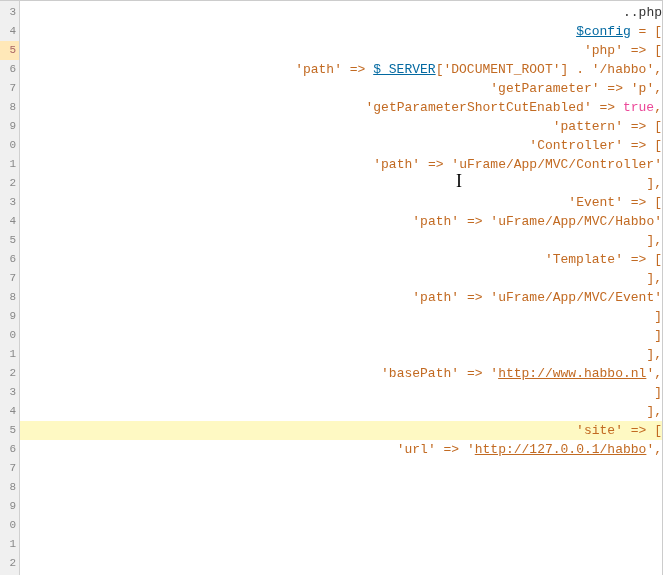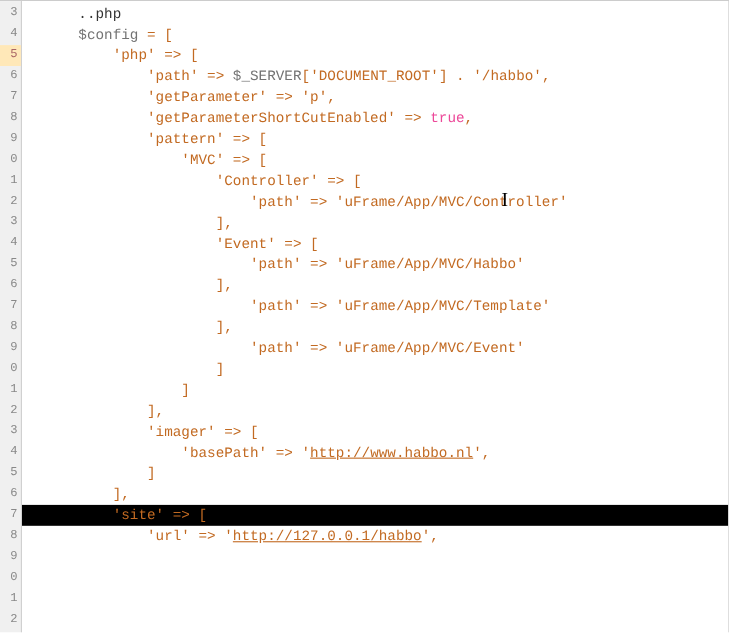--- a/index.html
+++ b/index.html
@@ -2,23 +2,23 @@
 <html><head>
 <meta charset="utf-8">
 <style>
   * { margin:0; padding:0; box-sizing:border-box; }
   body { font-family:"Consolas","Courier New",monospace; font-size:13px; background:#fff; width:663px; height:575px; overflow:hidden; }
   .editor { display:flex; height:575px; border-top:1px solid #ccc; border-right:1px solid #ccc; }
   .gutter { background:#f0f0f0; border-right:1px solid #d0d0d0; width:20px; flex-shrink:0; text-align:right; color:#888; font-size:11px; padding-top:2px; }
   .gutter .ln { height:19px; line-height:19px; padding-right:3px; }
   .gutter .ln.warn { background:#ffe8b8; color:#a66; }
   .code { flex:1; background:#fff; padding-top:2px; overflow:hidden; position:relative; }
-  .line { height:19px; line-height:19px; white-space:pre; padding-left:20px; }
-  .line.hl { background:#000000; }
-  .c-var { color:#737373; }
+  .line { height:19px; line-height:19px; white-space:pre; padding-left:4px;text-align:right; }
+  .line.hl { background:#fef9c3; }
+  .c-var { color:#0369a1;text-decoration:underline; }
   .c-op  { color:#c26a22; }
   .c-pun { color:#c26a22; }
   .c-str { color:#c26a22; }
   .c-kw  { color:#ec4899; }
   .c-id  { color:#333; }
   .c-url { color:#c26a22; text-decoration:underline; }
   .text-cursor { position:absolute; font-family:serif; font-size:18px; color:#000; left:436px; top:170px; pointer-events:none; }
 </style>
 </head>
 <body>
@@ -66,49 +66,47 @@
     <div class="line"><span>        </span><span class="c-str">'</span><span class="c-str">php</span><span class="c-str">'</span><span> </span><span class="c-op">=&gt;</span><span> </span><span class="c-pun">[</span></div>
 
     <div class="line"><span>            </span><span class="c-str">'</span><span class="c-str">path</span><span class="c-str">'</span><span> </span><span class="c-op">=&gt;</span><span> </span><span class="c-var">$_SERVER</span><span class="c-pun">[</span><span class="c-str">'</span><span class="c-str">DOCUMENT_ROOT</span><span class="c-str">'</span><span class="c-pun">]</span><span> </span><span class="c-op">.</span><span> </span><span class="c-str">'</span><span class="c-str">/habbo</span><span class="c-str">'</span><span class="c-pun">,</span></div>
 
     <div class="line"><span>            </span><span class="c-str">'</span><span class="c-str">getParameter</span><span class="c-str">'</span><span> </span><span class="c-op">=&gt;</span><span> </span><span class="c-str">'</span><span class="c-str">p</span><span class="c-str">'</span><span class="c-pun">,</span></div>
 
     <div class="line"><span>            </span><span class="c-str">'</span><span class="c-str">getParameterShortCutEnabled</span><span class="c-str">'</span><span> </span><span class="c-op">=&gt;</span><span> </span><span class="c-kw">true</span><span class="c-pun">,</span></div>
 
     <div class="line"><span>            </span><span class="c-str">'</span><span class="c-str">pattern</span><span class="c-str">'</span><span> </span><span class="c-op">=&gt;</span><span> </span><span class="c-pun">[</span></div>
 
-    <div class="line"><span>                </span><span class="c-str">'</span><span class="c-str">MVC</span><span class="c-str">'</span><span> </span><span class="c-op">=&gt;</span><span> </span><span class="c-pun">[</span></div>
 
     <div class="line"><span>                    </span><span class="c-str">'</span><span class="c-str">Controller</span><span class="c-str">'</span><span> </span><span class="c-op">=&gt;</span><span> </span><span class="c-pun">[</span></div>
 
     <div class="line"><span>                        </span><span class="c-str">'</span><span class="c-str">path</span><span class="c-str">'</span><span> </span><span class="c-op">=&gt;</span><span> </span><span class="c-str">'</span><span class="c-str">uFrame/App/MVC/Controller</span><span class="c-str">'</span></div>
 
     <div class="line"><span>                    </span><span class="c-pun">],</span></div>
 
     <div class="line"><span>                    </span><span class="c-str">'</span><span class="c-str">Event</span><span class="c-str">'</span><span> </span><span class="c-op">=&gt;</span><span> </span><span class="c-pun">[</span></div>
 
     <div class="line"><span>                        </span><span class="c-str">'</span><span class="c-str">path</span><span class="c-str">'</span><span> </span><span class="c-op">=&gt;</span><span> </span><span class="c-str">'</span><span class="c-str">uFrame/App/MVC/Habbo</span><span class="c-str">'</span></div>
 
     <div class="line"><span>                    </span><span class="c-pun">],</span></div>
 
+    <div class="line"><span>                    </span><span class="c-str">'</span><span class="c-str">Template</span><span class="c-str">'</span><span> </span><span class="c-op">=&gt;</span><span> </span><span class="c-pun">[</span></div>
 
-    <div class="line"><span>                        </span><span class="c-str">'</span><span class="c-str">path</span><span class="c-str">'</span><span> </span><span class="c-op">=&gt;</span><span> </span><span class="c-str">'</span><span class="c-str">uFrame/App/MVC/Template</span><span class="c-str">'</span></div>
 
     <div class="line"><span>                    </span><span class="c-pun">],</span></div>
 
 
     <div class="line"><span>                        </span><span class="c-str">'</span><span class="c-str">path</span><span class="c-str">'</span><span> </span><span class="c-op">=&gt;</span><span> </span><span class="c-str">'</span><span class="c-str">uFrame/App/MVC/Event</span><span class="c-str">'</span></div>
 
     <div class="line"><span>                    </span><span class="c-pun">]</span></div>
 
     <div class="line"><span>                </span><span class="c-pun">]</span></div>
 
     <div class="line"><span>            </span><span class="c-pun">],</span></div>
 
-    <div class="line"><span>            </span><span class="c-str">'</span><span class="c-str">imager</span><span class="c-str">'</span><span> </span><span class="c-op">=&gt;</span><span> </span><span class="c-pun">[</span></div>
 
     <div class="line"><span>                </span><span class="c-str">'</span><span class="c-str">basePath</span><span class="c-str">'</span><span> </span><span class="c-op">=&gt;</span><span> </span><span class="c-str">'</span><span class="c-url">http://www.habbo.nl</span><span class="c-str">'</span><span class="c-pun">,</span></div>
 
 
     <div class="line"><span>            </span><span class="c-pun">]</span></div>
 
     <div class="line"><span>        </span><span class="c-pun">],</span></div>
 
     <div class="line hl"><span>        </span><span class="c-str">'</span><span class="c-str">site</span><span class="c-str">'</span><span> </span><span class="c-op">=&gt;</span><span> </span><span class="c-pun">[</span></div>
 

